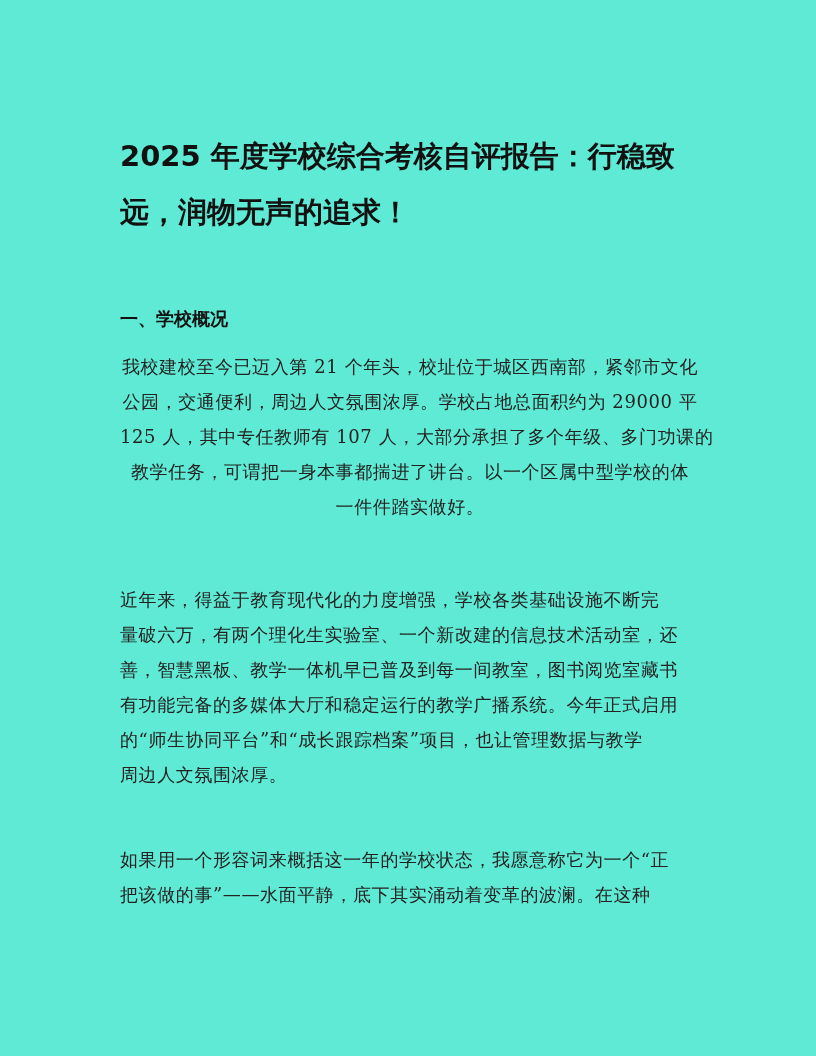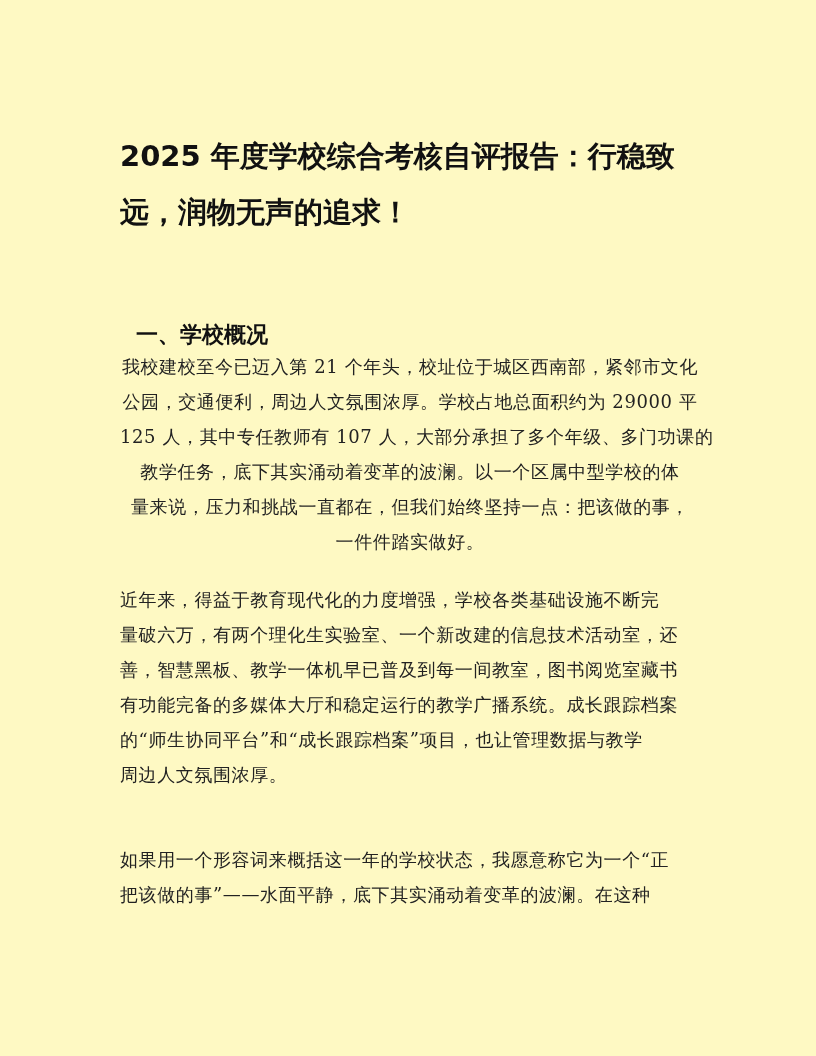--- a/index.html
+++ b/index.html
@@ -1,25 +1,25 @@
 <!DOCTYPE html>
 <html><head>
 <meta charset="utf-8">
 <style>
   html, body { margin: 0; padding: 0; background: #ffffff; }
   body { width: 816px; height: 1056px; position: relative; overflow: hidden;
          font-family: "DejaVu Serif", "Liberation Serif", serif; color: #1a1a1a; }
-  .page { position: absolute; left: 0; top: 0; width: 816px; height: 1056px; background: #fef9c3; }
+  .page { position: absolute; left: 0; top: 0; width: 816px; height: 1056px; background: #5eead4; }
   .title { position: absolute; left: 120px; top: 128px; width: 580px;
            font-family: "DejaVu Sans", "Liberation Sans", sans-serif; font-weight: bold;
            font-size: 29px; line-height: 56px; color: #111; margin: 0; }
   .title .ln { display: block; white-space: nowrap; }
-  .h1 { position: absolute; left: 120px; top: 306px; margin: 16px;
+  .h1 { position: absolute; left: 120px; top: 306px; margin: 0;
         font-family: "DejaVu Sans", "Liberation Sans", sans-serif; font-weight: bold;
-        font-size: 22px; line-height: 26px; color: #111; }
+        font-size: 18px; line-height: 26px; color: #111; }
   .para { position: absolute; left: 120px; width: 580px; margin: 0;
           font-size: 18px; line-height: 35px; color: #222; }
   .para .ln { display: block; white-space: nowrap; letter-spacing: 0.6px; }
   #p1 { top: 349px; text-align: center; }
   #p2 { top: 582px; }
   #p3 { top: 842px; }
 </style>
 </head>
 <body>
 
@@ -29,30 +29,29 @@
     <span class="ln">2025 年度学校综合考核自评报告：行稳致</span>
     <span class="ln">远，润物无声的追求！</span>
   </h1>
 
   <h2 class="h1">一、学校概况</h2>
 
   <p class="para" id="p1">
     <span class="ln">我校建校至今已迈入第 21 个年头，校址位于城区西南部，紧邻市文化</span>
     <span class="ln">公园，交通便利，周边人文氛围浓厚。学校占地总面积约为 29000 平</span>
     <span class="ln">125 人，其中专任教师有 107 人，大部分承担了多个年级、多门功课的</span>
-    <span class="ln">教学任务，底下其实涌动着变革的波澜。以一个区属中型学校的体</span>
-    <span class="ln">量来说，压力和挑战一直都在，但我们始终坚持一点：把该做的事，</span>
+    <span class="ln">教学任务，可谓把一身本事都揣进了讲台。以一个区属中型学校的体</span>
     <span class="ln">一件件踏实做好。</span>
   </p>
 
   <p class="para" id="p2">
     <span class="ln">近年来，得益于教育现代化的力度增强，学校各类基础设施不断完</span>
     <span class="ln">量破六万，有两个理化生实验室、一个新改建的信息技术活动室，还</span>
     <span class="ln">善，智慧黑板、教学一体机早已普及到每一间教室，图书阅览室藏书</span>
-    <span class="ln">有功能完备的多媒体大厅和稳定运行的教学广播系统。成长跟踪档案</span>
+    <span class="ln">有功能完备的多媒体大厅和稳定运行的教学广播系统。今年正式启用</span>
     <span class="ln">的“师生协同平台”和“成长跟踪档案”项目，也让管理数据与教学</span>
     <span class="ln">周边人文氛围浓厚。</span>
   </p>
 
   <p class="para" id="p3">
     <span class="ln">如果用一个形容词来概括这一年的学校状态，我愿意称它为一个“正</span>
     <span class="ln">把该做的事”——水面平静，底下其实涌动着变革的波澜。在这种</span>
   </p>
 
 </div>

